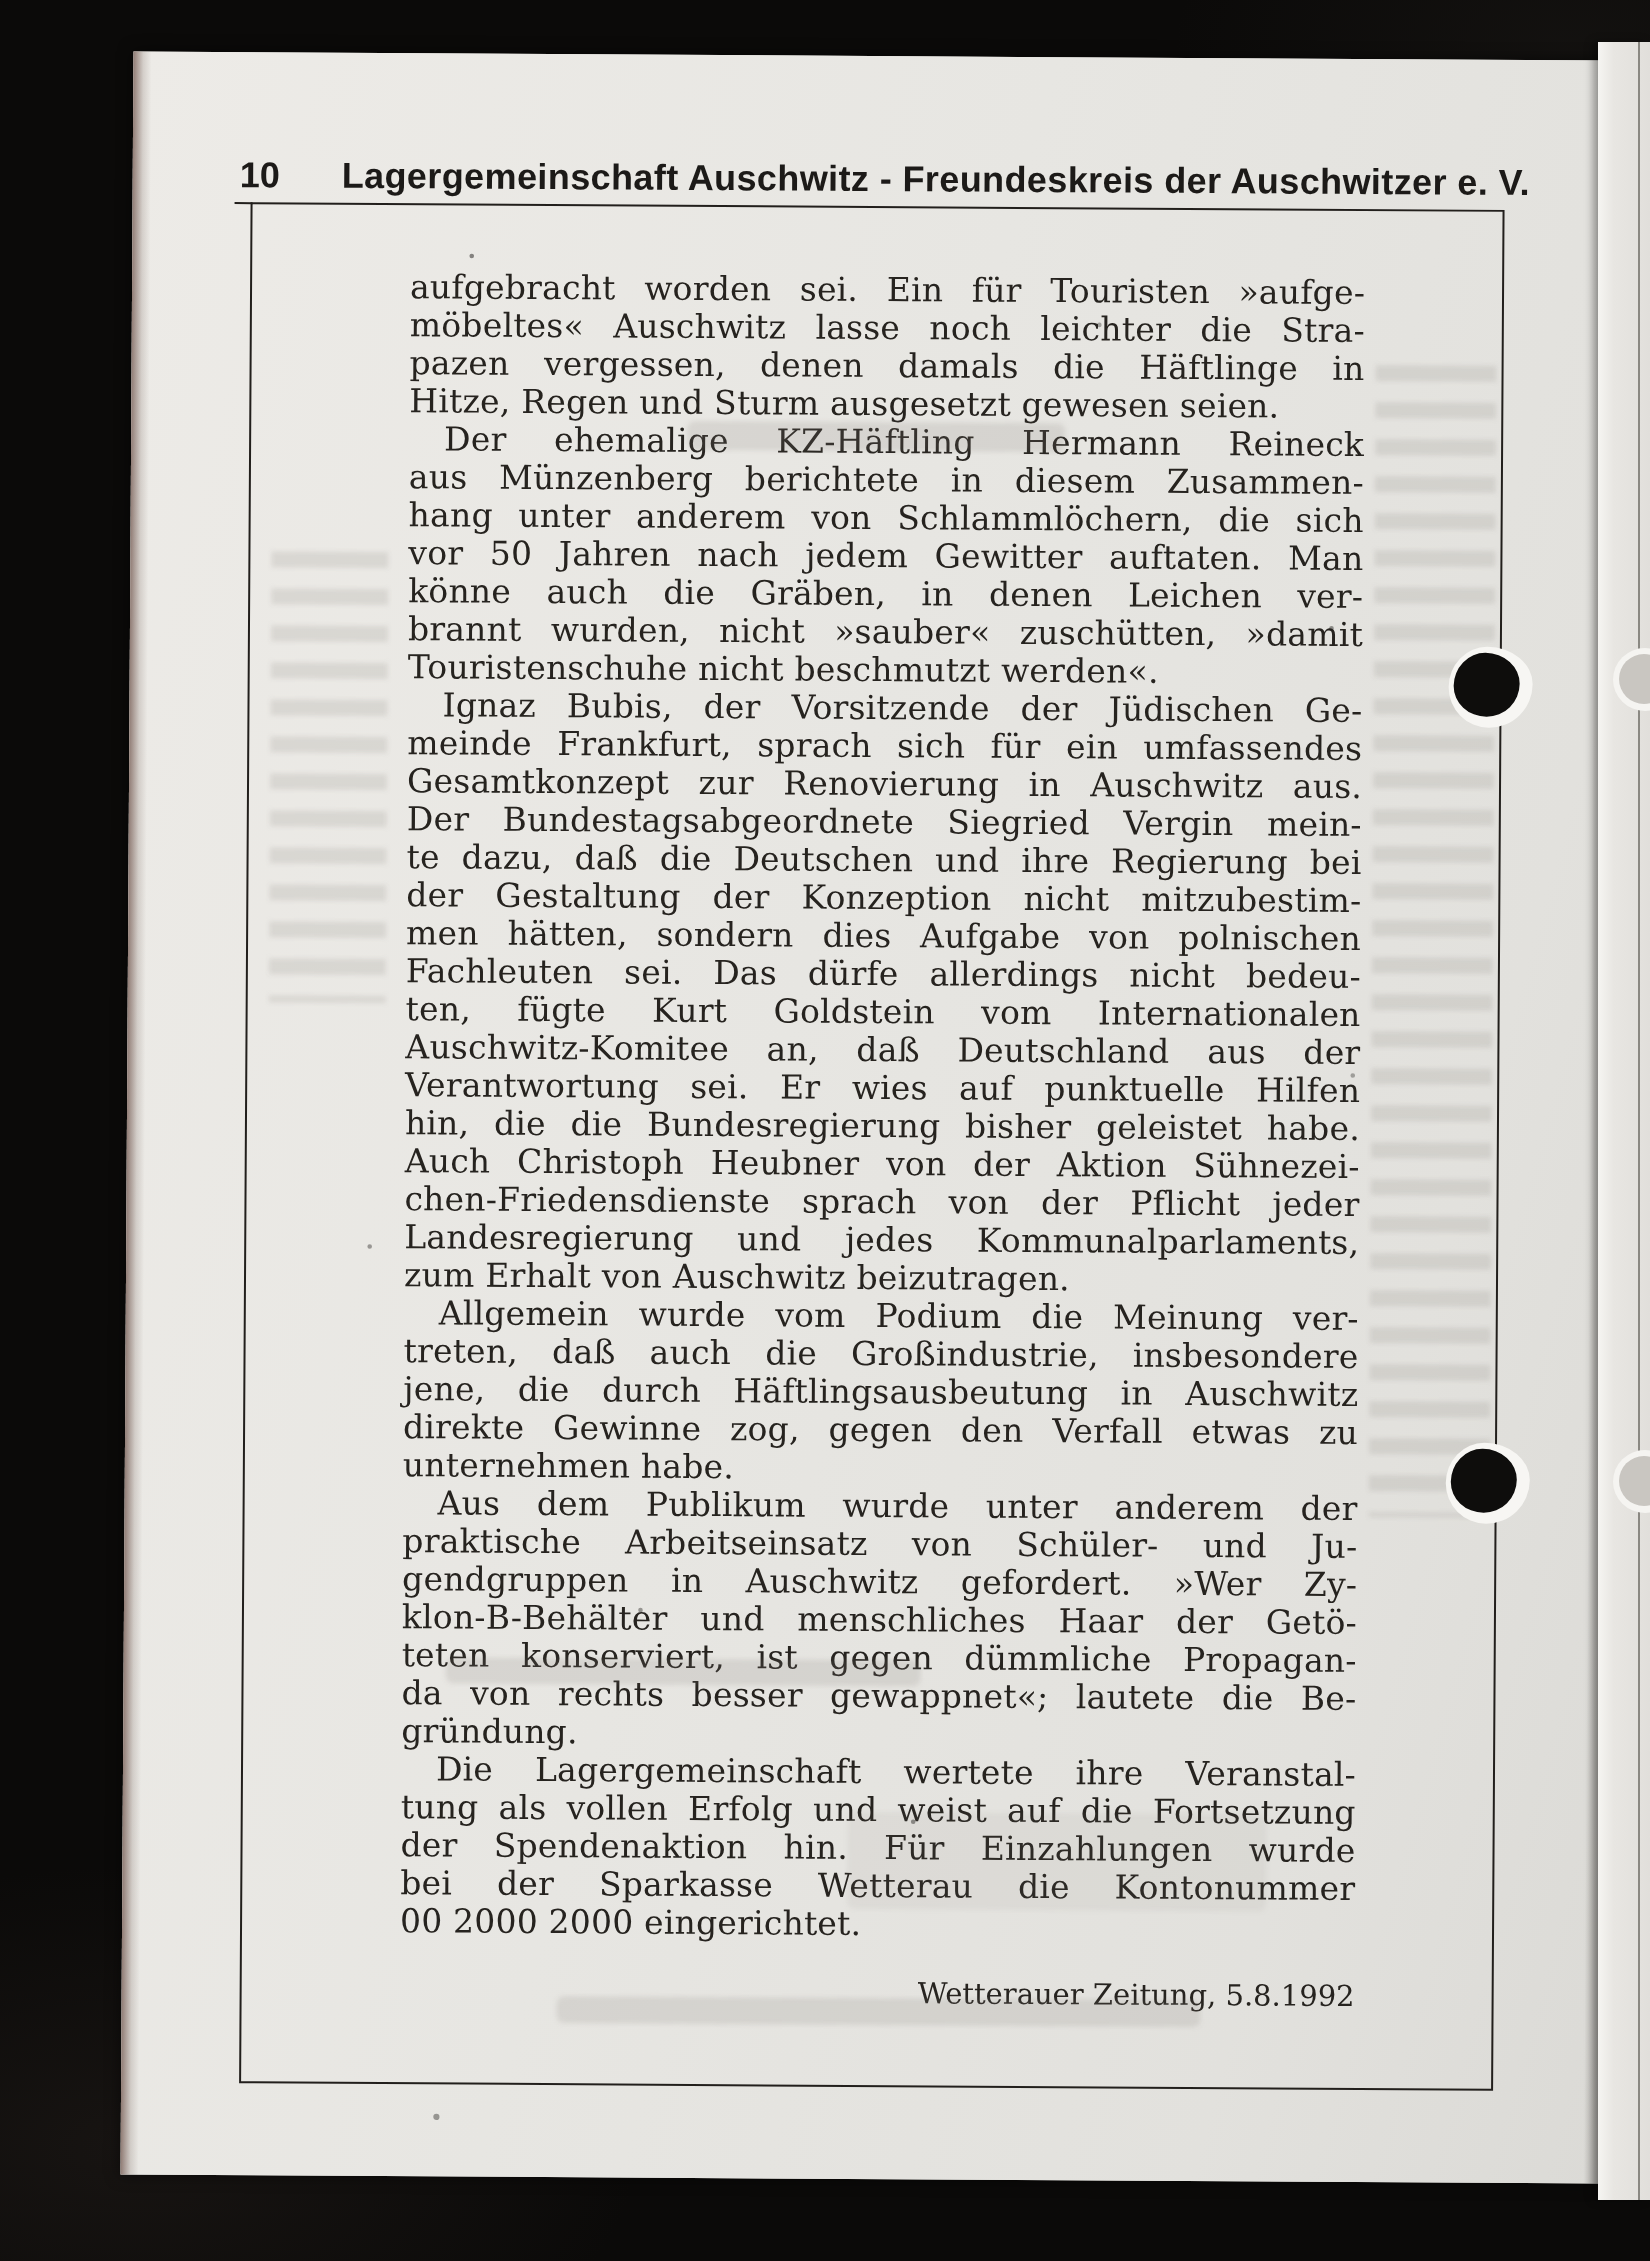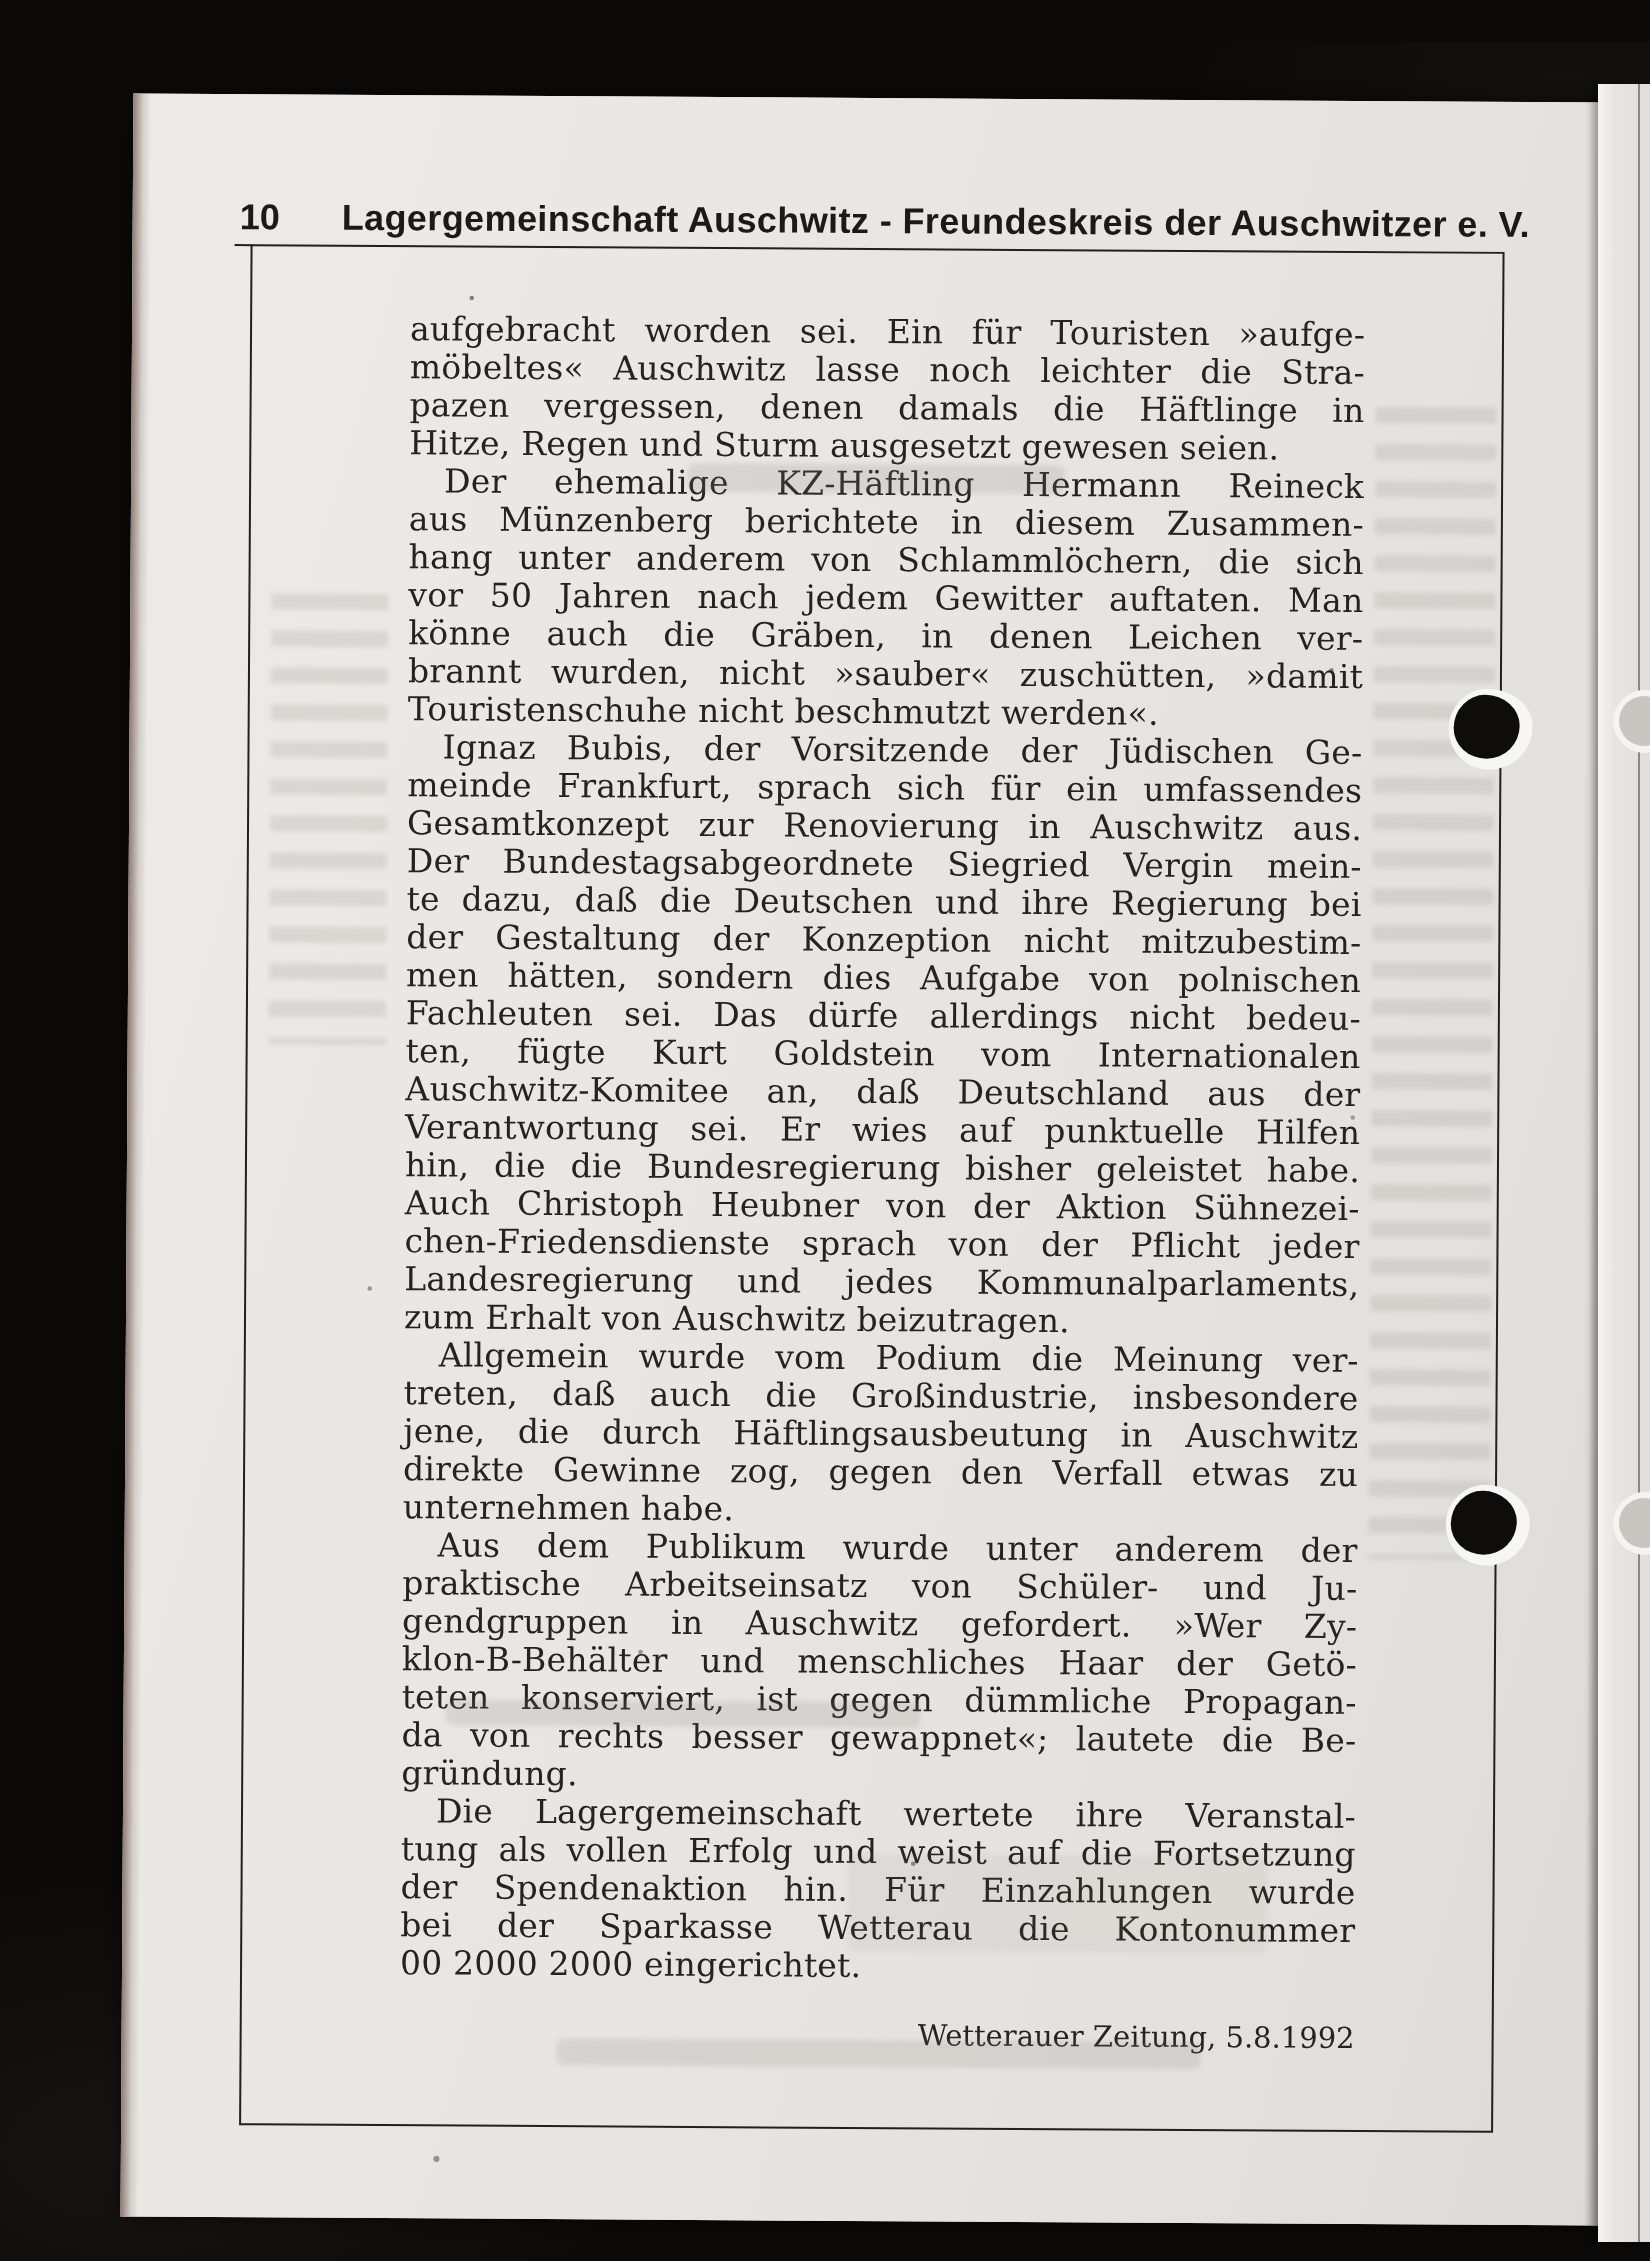--- a/index.html
+++ b/index.html
@@ -8,21 +8,20 @@
     background:#0b0a09;
     font-family:"DejaVu Serif", serif;
     position:relative;
   }
   .scan{
     position:absolute;inset:0;overflow:hidden;
     background:
       radial-gradient(ellipse 725px 403px at 8% 95%, rgba(60,50,45,.25), transparent 70%),
       radial-gradient(ellipse 564px 322px at 95% 2%, rgba(55,50,45,.18), transparent 70%),
       #0b0a09;
-    margin-top: 42px;
   }
   
   .page-main{
     position:absolute;left:127px;top:56px;width:1479px;height:2123px;
     transform:rotate(0.35deg);
     background:
       linear-gradient(105deg, #edebe7 0%, #e7e6e2 45%, #e2e1dd 80%, #dbdad6 100%),
       #e6e5e1;
     box-shadow:0 0 14.5px rgba(0,0,0,.55);
   }

